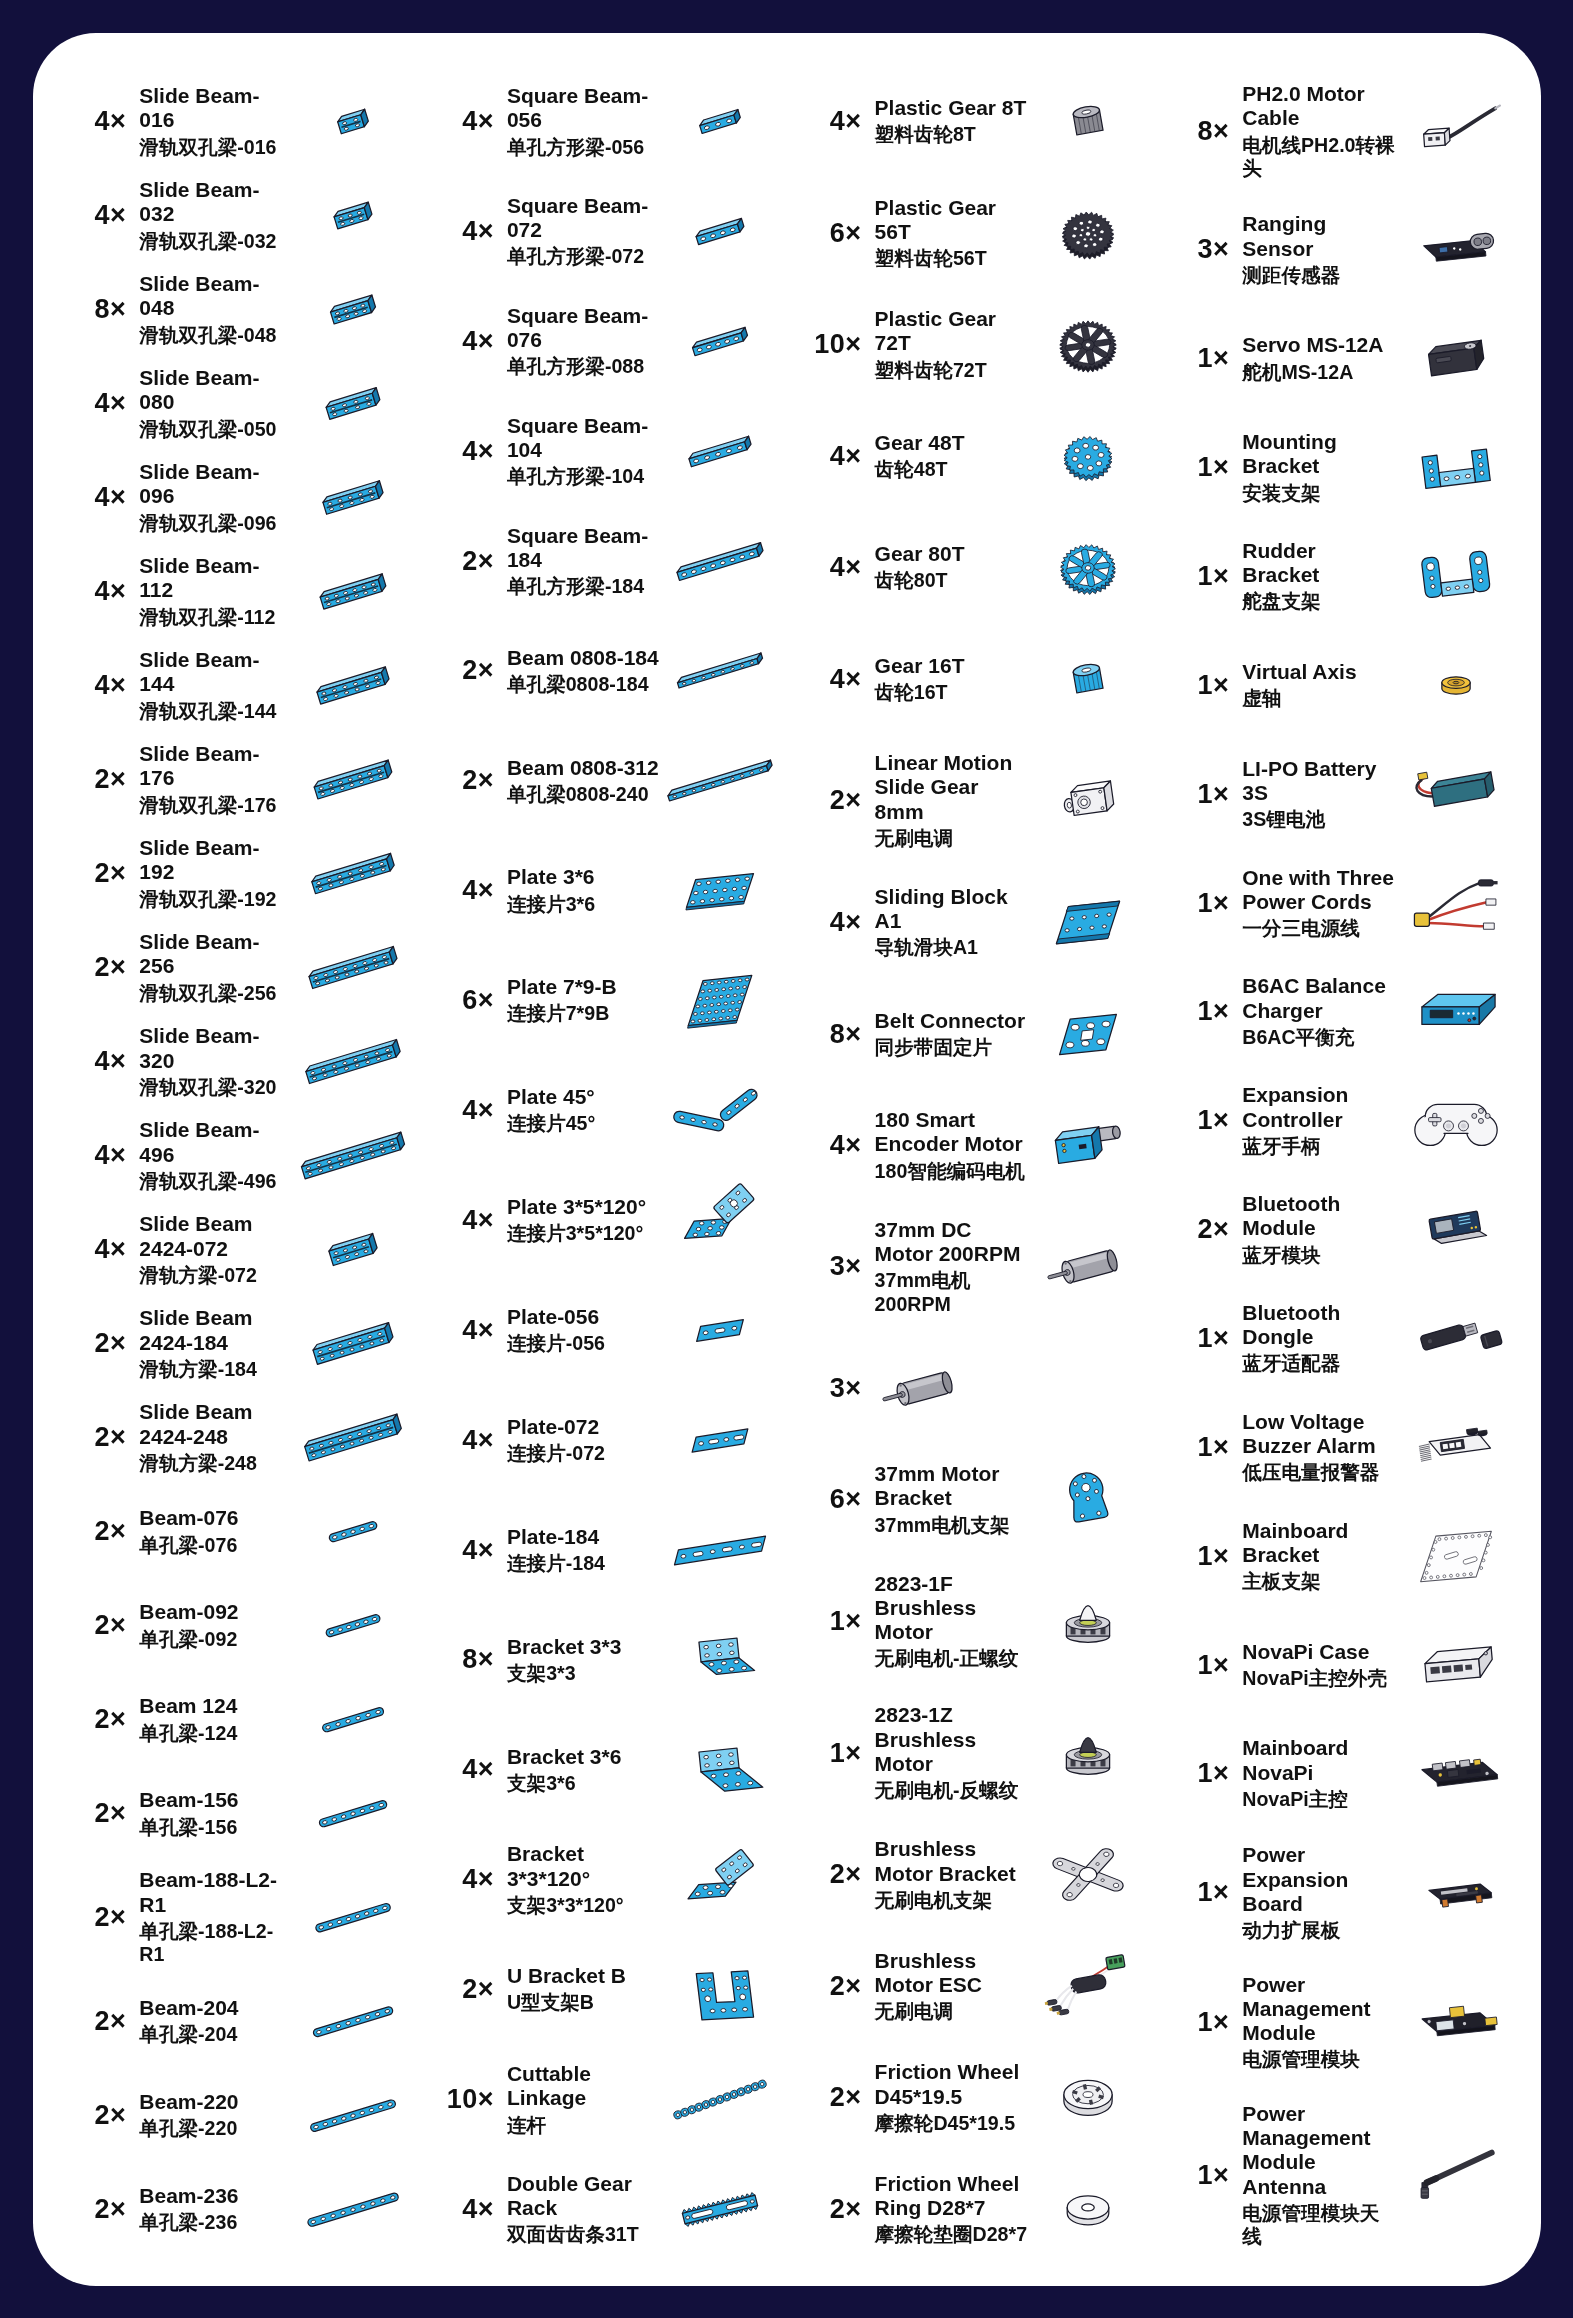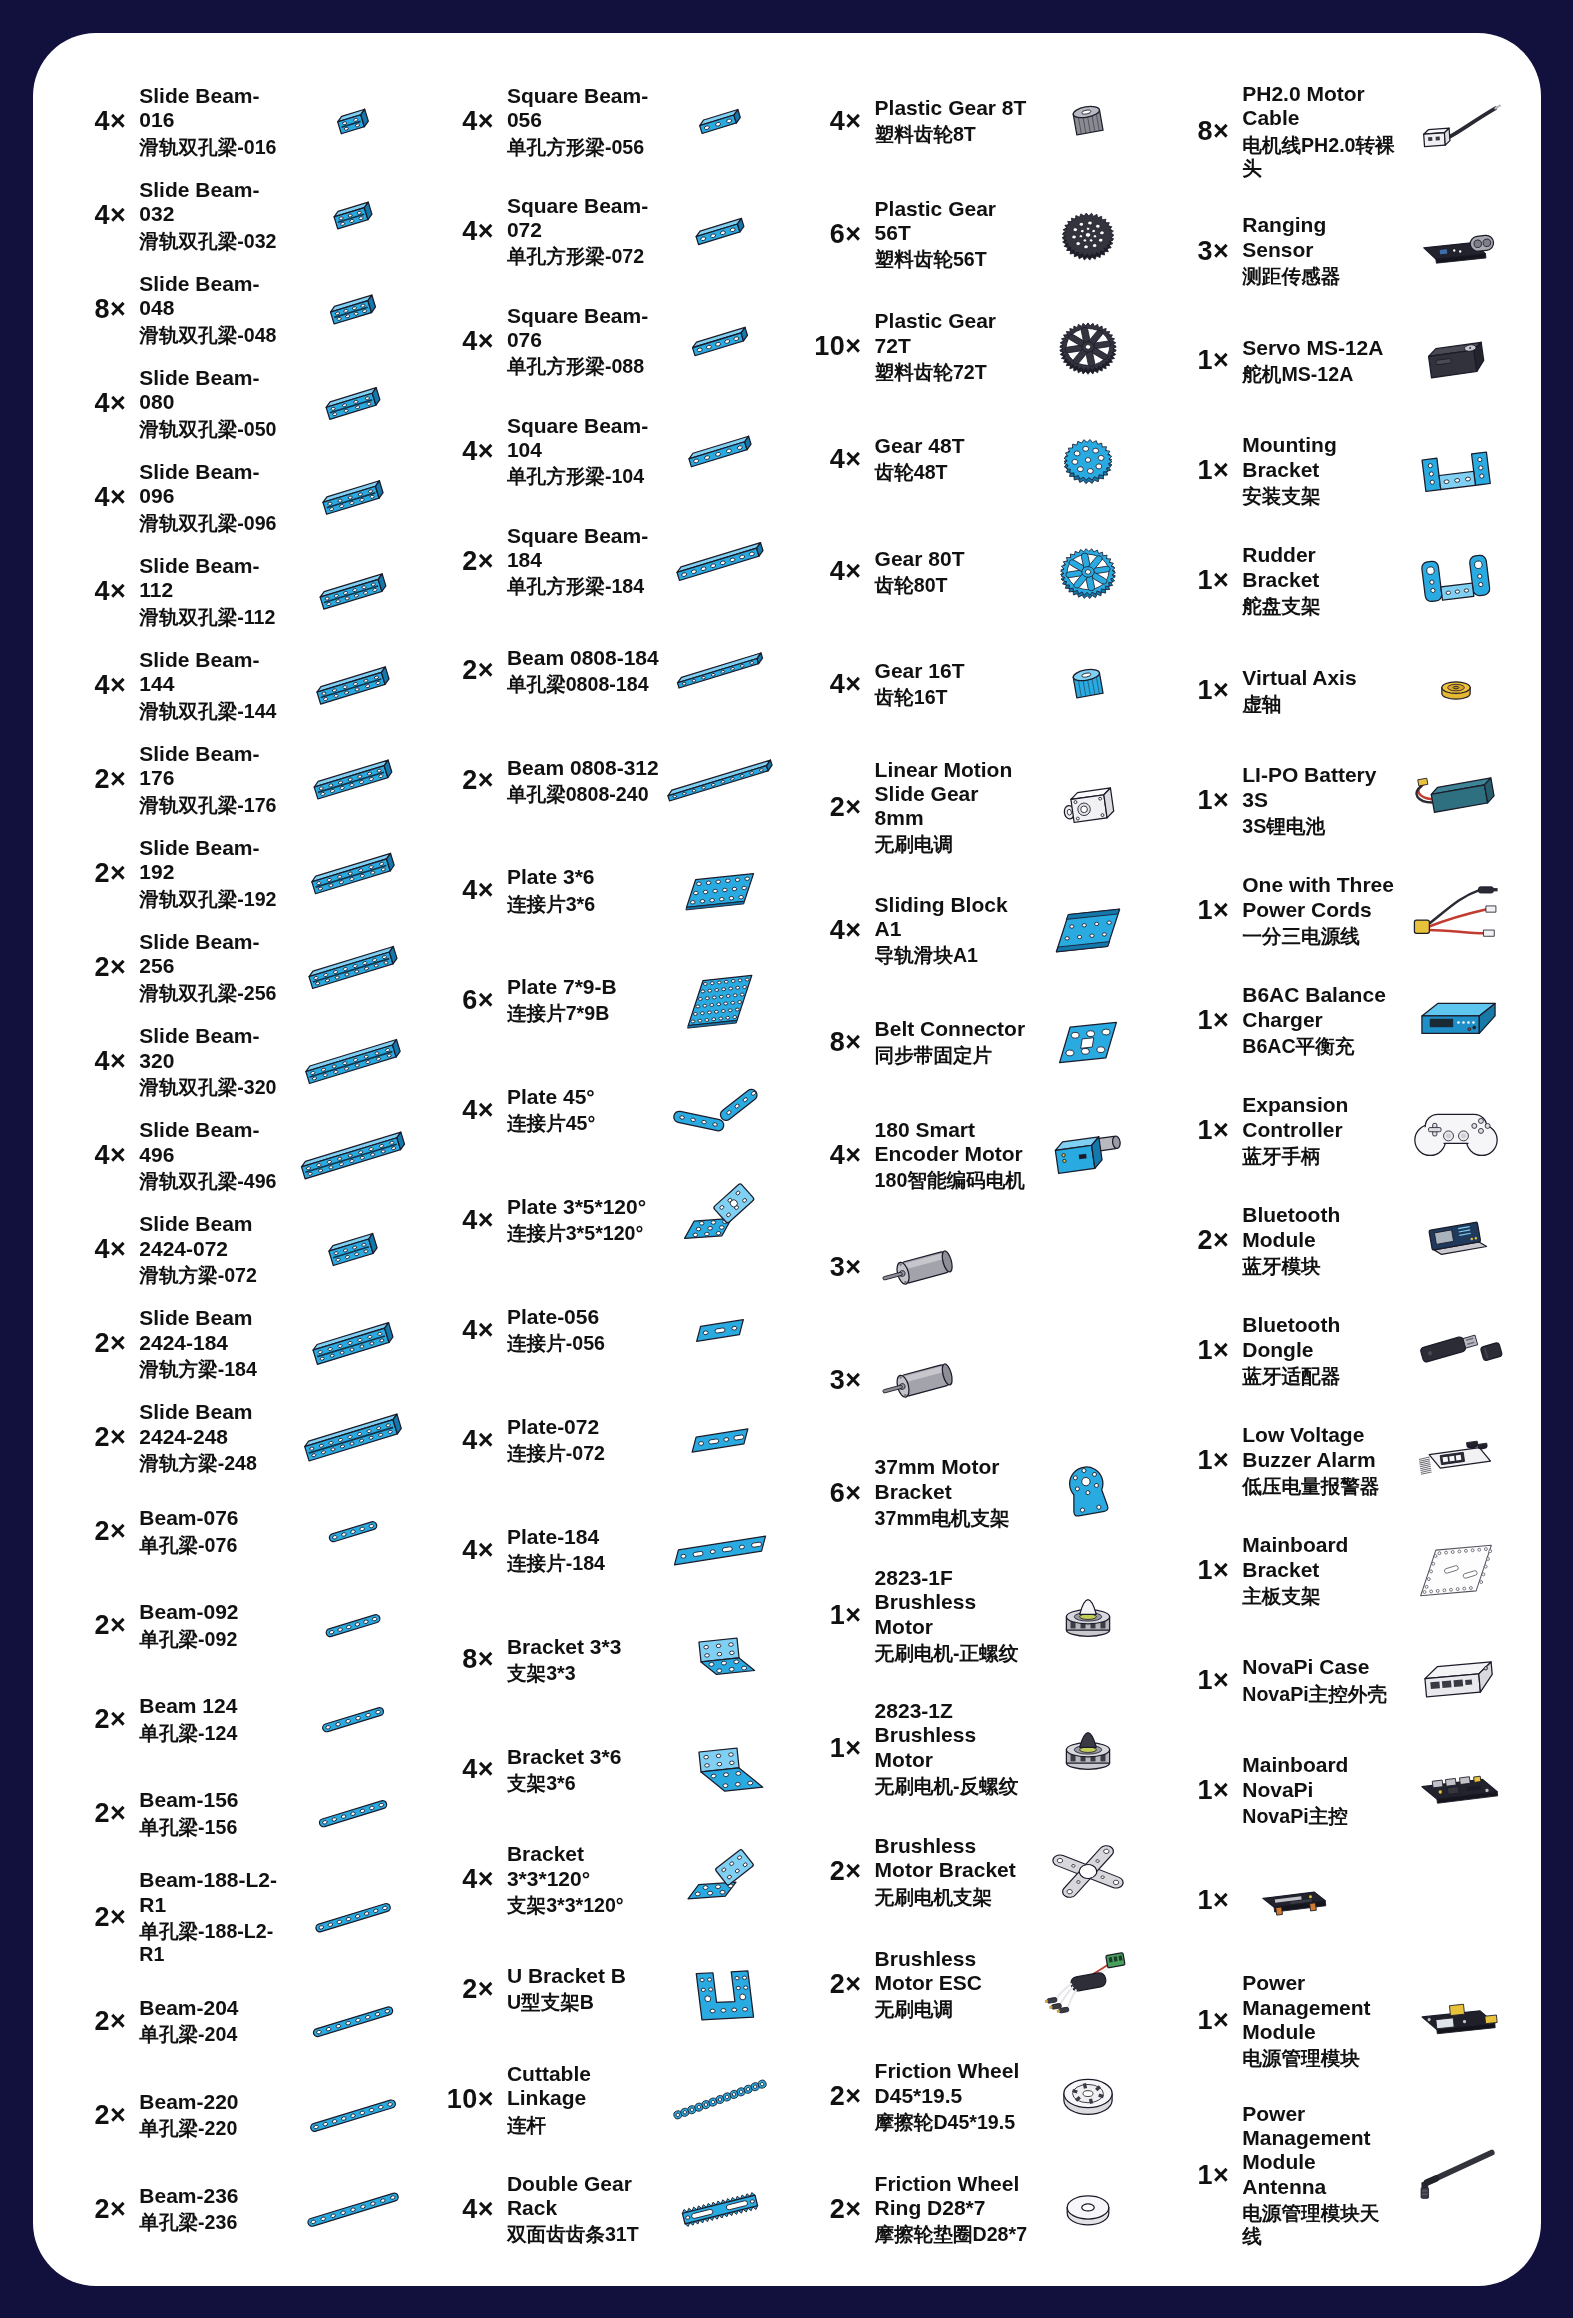--- a/index.html
+++ b/index.html
@@ -1404,20 +1404,24 @@
  <polygon points="152,72 172,54 172,110 152,128" fill="#1478AC" stroke="#1b1b29" stroke-width="3" stroke-linejoin="round" stroke-linecap="round"></polygon>
  <circle cx="82" cy="86" r="4" fill="#E8C23A" stroke="#1b1b29" stroke-width="2" stroke-linejoin="round"></circle>
                 <circle cx="82" cy="100" r="4" fill="#E8C23A" stroke="#1b1b29" stroke-width="2" stroke-linejoin="round"></circle>
  <rect x="118" y="90" width="18" height="11" fill="#1b1b29"></rect>
               </g>
             </svg>
           </div>
         </div>
         <div class="row">
           <span class="qty">3×</span>
+          <div class="names">
+            <div class="en">37mm DC Motor 200RPM</div>
+            <div class="zh">37mm电机200RPM</div>
+          </div>
           <div class="icon">
             <svg width="118" height="79" viewBox="0 0 280 190" xmlns="http://www.w3.org/2000/svg">
               <g transform="rotate(-15 140 95)">
  <rect x="90" y="70" width="110" height="52" rx="10" fill="#A3A3AB" stroke="#1b1b29" stroke-width="3" stroke-linejoin="round" stroke-linecap="round"></rect>
  <rect x="94" y="74" width="102" height="14" rx="7" fill="#C6C6CC"></rect>
  <ellipse cx="200" cy="96" rx="10" ry="26" fill="#8E8E96" stroke="#1b1b29" stroke-width="3" stroke-linejoin="round" stroke-linecap="round"></ellipse>
  <ellipse cx="90" cy="96" rx="13" ry="27" fill="#C2C2C8" stroke="#1b1b29" stroke-width="3" stroke-linejoin="round" stroke-linecap="round"></ellipse>
  <circle cx="88" cy="96" r="7" fill="#9B9BA3" stroke="#1b1b29" stroke-width="2" stroke-linejoin="round"></circle>
  <rect x="40" y="92" width="48" height="8" rx="4" fill="#8E8E96" stroke="#1b1b29" stroke-width="2" stroke-linejoin="round"></rect>
  <circle cx="90" cy="74" r="2.8" fill="#6E6E76"></circle>
@@ -1974,20 +1978,24 @@
  <rect x="120" y="86" width="26" height="16" fill="#35353F" stroke="#1b1b29" stroke-width="2" stroke-linejoin="round"></rect>
  <rect x="166" y="90" width="34" height="10" fill="#1b1b29"></rect>
  <circle cx="102" cy="94" r="4" fill="#E8C23A"></circle>
                 <circle cx="214" cy="104" r="4" fill="#C2C2C8"></circle>
               </g>
             </svg>
           </div>
         </div>
         <div class="row">
           <span class="qty">1×</span>
+          <div class="names">
+            <div class="en">Power Expansion Board</div>
+            <div class="zh">动力扩展板</div>
+          </div>
           <div class="icon">
             <svg width="118" height="79" viewBox="0 0 280 190" xmlns="http://www.w3.org/2000/svg">
               <g transform="rotate(-7 140 95)">
  <polygon points="76,82 200,82 224,106 100,106" fill="#23232E" stroke="#1b1b29" stroke-width="3" stroke-linejoin="round" stroke-linecap="round"></polygon>
  <polygon points="100,106 224,106 224,118 100,118" fill="#15151D" stroke="#1b1b29" stroke-width="2" stroke-linejoin="round"></polygon>
  <rect x="104" y="108" width="14" height="18" fill="#D07A2F" stroke="#1b1b29" stroke-width="2" stroke-linejoin="round"></rect>
                 <rect x="186" y="108" width="14" height="18" fill="#D07A2F" stroke="#1b1b29" stroke-width="2" stroke-linejoin="round"></rect>
  <rect x="104" y="88" width="64" height="8" fill="#C2C2C8"></rect>
                 <rect x="140" y="98" width="52" height="6" fill="#3A3A44"></rect>
  <circle cx="190" cy="92" r="3.5" fill="#E8C23A"></circle>

